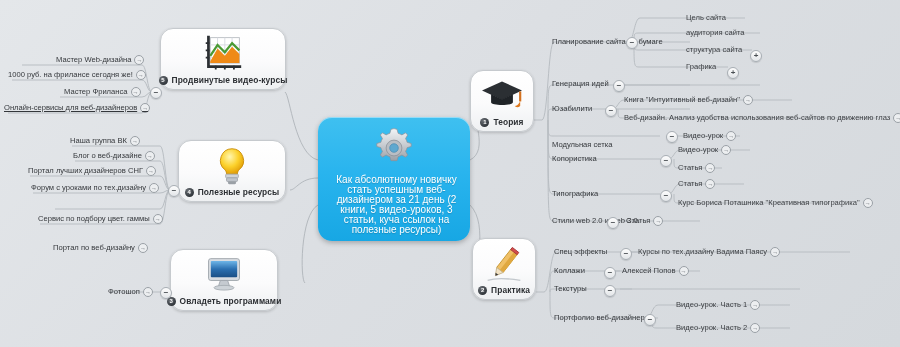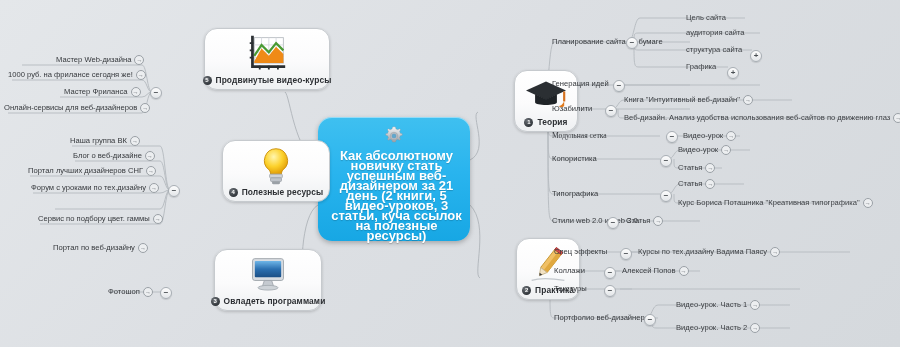--- a/index.html
+++ b/index.html
@@ -16,32 +16,32 @@
   .center-node{
     position:absolute;left:318px;top:117px;width:152px;height:124px;
     border-radius:14px;
     background:linear-gradient(180deg,#3fc0f0 0%,#29b4ee 45%,#17a7e4 100%);
     box-shadow:0 2px 5px rgba(0,0,0,.25), inset 0 1px 0 rgba(255,255,255,.45);
     display:flex;flex-direction:column;align-items:center;
     padding-top:6px;box-sizing:border-box;
   }
   .center-node .gear{width:46px;height:46px;margin-top:2px;}
   .center-text{
-    color:#fff;font-size:13px;line-height:10px;text-align:center;
-    padding:4px 4px 0 9px;text-shadow:0 1px 1px rgba(0,0,0,.18);font-weight:bold;
+    color:#fff;font-size:10px;line-height:10px;text-align:center;
+    padding:4px 4px 0 9px;text-shadow:0 1px 1px rgba(0,0,0,.18);
   }
 
   
   .main-node{
     position:absolute;
     background:linear-gradient(180deg,#ffffff 0%,#fbfbfc 55%,#eef0f2 100%);
     border:1px solid #c6cace;border-radius:13px;
     box-shadow:0 1px 3px rgba(0,0,0,.18);
     display:flex;flex-direction:column;align-items:center;
-    box-sizing:border-box;padding:5px 9px 4px 9px;margin-left:44px;
+    box-sizing:border-box;padding:5px 9px 4px 9px;
   }
   .main-node .ico{width:44px;height:40px;display:block;}
   .main-node .cap{
     display:flex;align-items:center;gap:4px;margin-top:1px;white-space:nowrap;
   }
   .main-node .cap-label{font-size:8.4px;color:#2c2f33;font-weight:bold;letter-spacing:.1px;}
   .numbadge{
     width:9px;height:9px;border-radius:50%;
     background:radial-gradient(circle at 35% 30%,#6a6f75,#2e3338 75%);
     color:#fff;font-size:6px;line-height:9px;text-align:center;
@@ -261,21 +261,21 @@
     <span class="linkchip">→</span>
   </div>
   <div class="topic l2" style="left:8px;top:70px;">
     <span class="txt">1000 руб. на фрилансе сегодня же!</span>
     <span class="linkchip">→</span>
   </div>
   <div class="topic l2" style="left:64px;top:87px;">
     <span class="txt">Мастер Фриланса</span>
     <span class="linkchip">→</span>
   </div>
-  <div class="topic l2" style="left:4px;top:103px;">
+  <div class="topic l2" style="left:4px;top:103px;text-decoration:underline;">
     <span class="txt">Онлайн-сервисы для веб-дизайнеров</span>
     <span class="linkchip">→</span>
   </div>
   <div class="toggle" style="left:150px;top:87px;">−</div>
 
   <div class="topic l2" style="left:70px;top:136px;">
     <span class="txt">Наша группа ВК</span>
     <span class="linkchip">→</span>
   </div>
   <div class="topic l2" style="left:73px;top:151px;">
@@ -337,21 +337,21 @@
   <div class="toggle" style="left:605px;top:105px;">−</div>
   <div class="topic l3" style="left:624px;top:95px;">
     <span class="txt">Книга "Интуитивный веб-дизайн"</span>
     <span class="linkchip">→</span>
   </div>
   <div class="topic l3" style="left:624px;top:113px;">
     <span class="txt">Веб-дизайн. Анализ удобства использования веб-сайтов по движению глаз</span>
     <span class="linkchip">→</span>
   </div>
 
-  <div class="topic l2" style="left:552px;top:131px;font-family:Liberation Serif, serif;">
+  <div class="topic l2" style="left:552px;top:140px;">
     <span class="txt">Модульная сетка</span>
   </div>
   <div class="toggle" style="left:666px;top:131px;">−</div>
   <div class="topic l3" style="left:683px;top:131px;">
     <span class="txt">Видео-урок</span>
     <span class="linkchip">→</span>
   </div>
 
   <div class="topic l2" style="left:552px;top:154px;">
     <span class="txt">Копористика</span>

